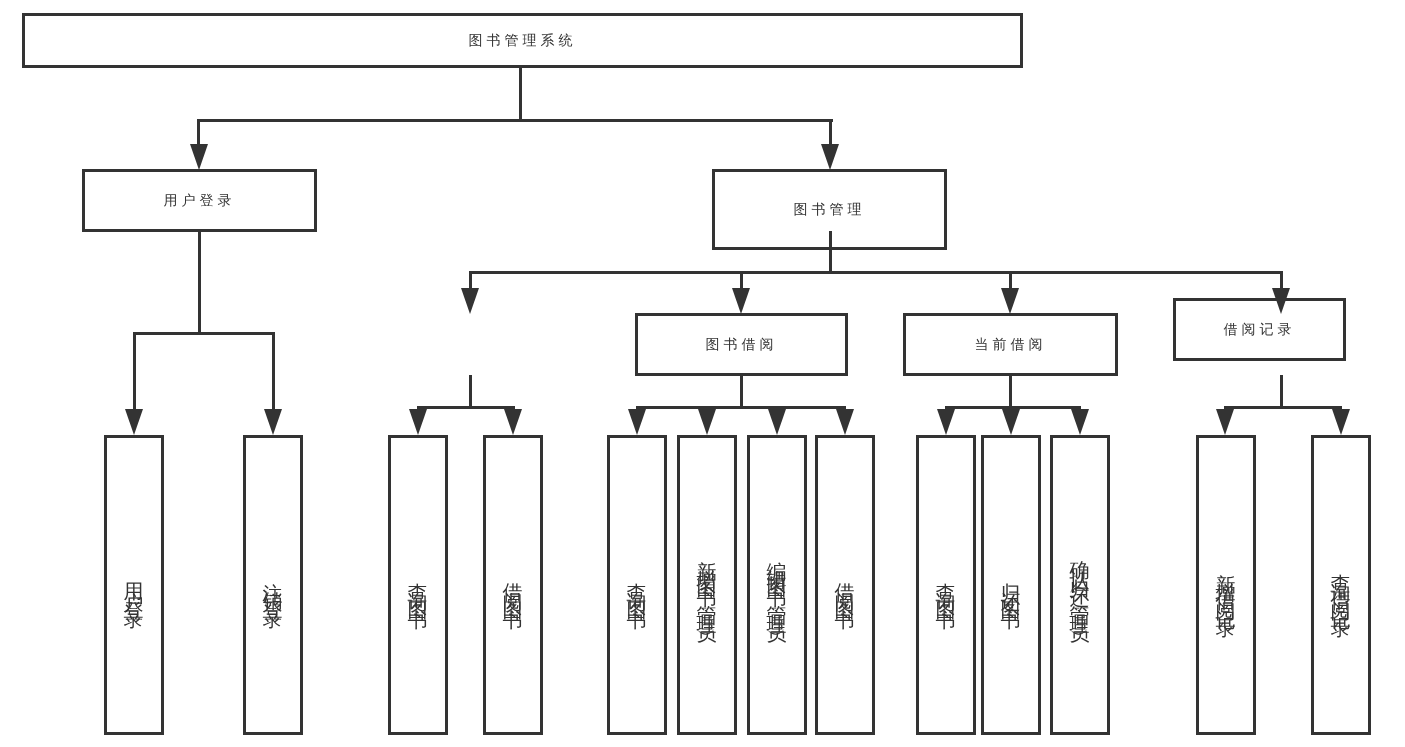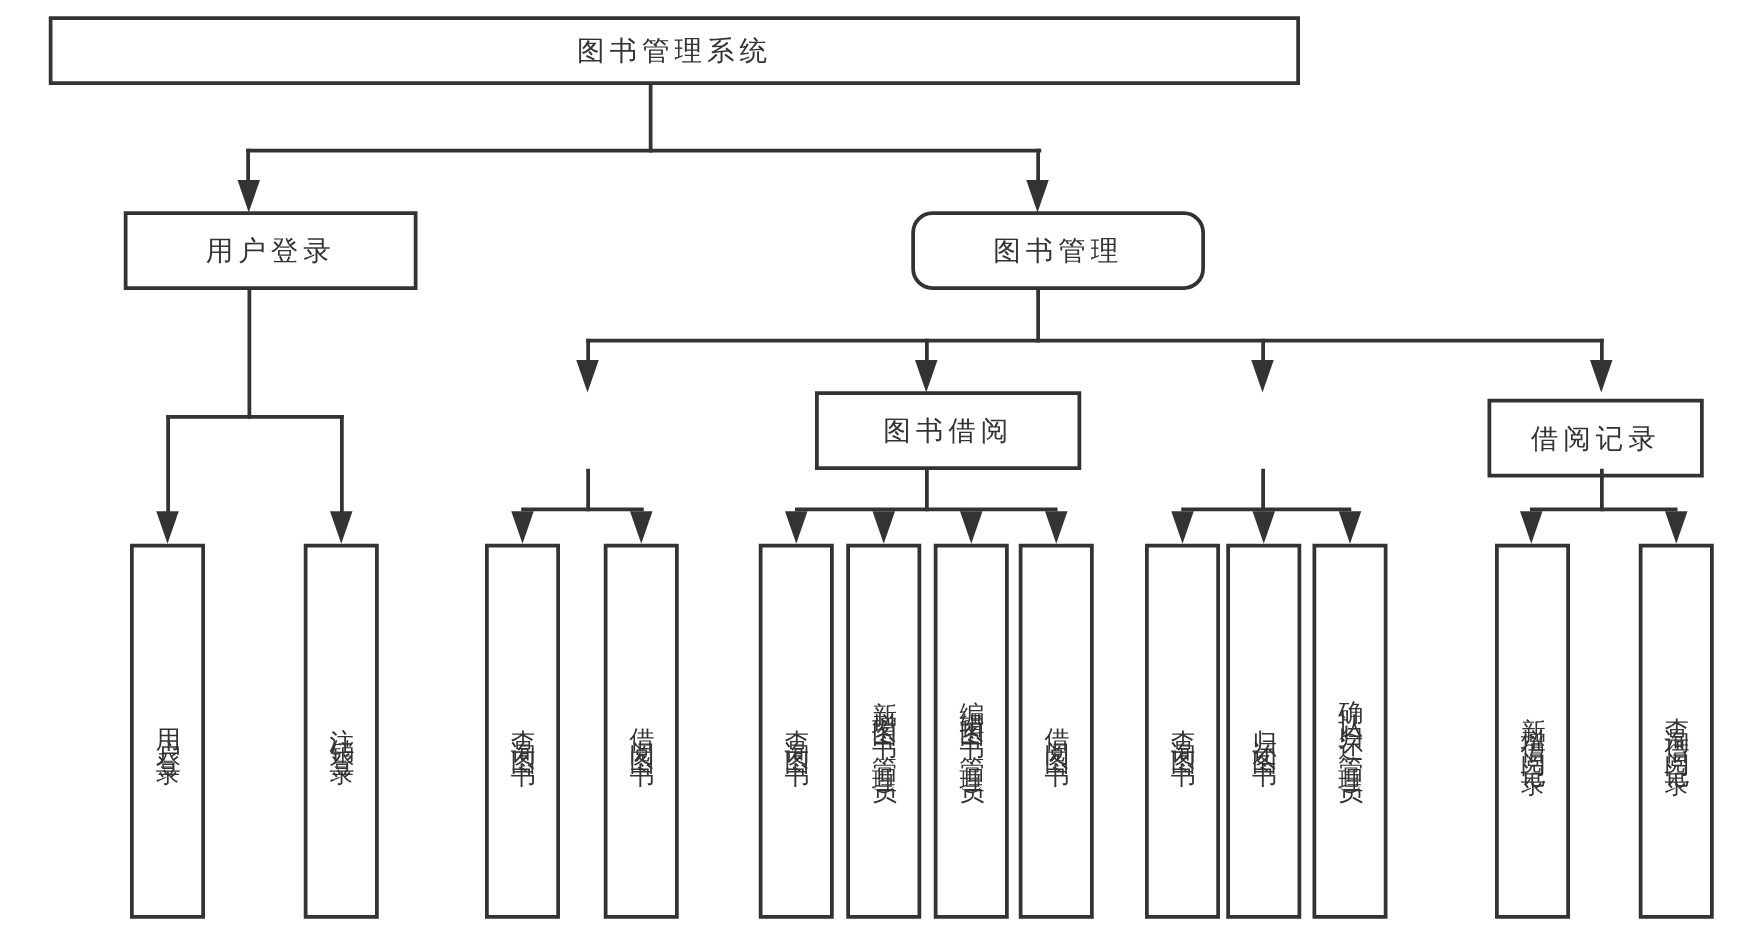--- a/index.html
+++ b/index.html
@@ -14,24 +14,23 @@
     position:absolute;
     background:#ffffff;
     border:3px solid #333333;
     box-sizing:border-box;
     display:flex;
     align-items:center;
     justify-content:center;
     color:#333333;
   }
   .box.h-text{
-    font-size:22px;
+    font-size:14px;
     letter-spacing:4px;
     white-space:nowrap;
-    margin-left:17px;
   }
   .box.v-text span{
     writing-mode:vertical-rl;
     font-size:20px;
     letter-spacing:9px;
     line-height:1;
   }
   .line{
     position:absolute;
     background:#333333;
@@ -55,27 +54,28 @@
 </style>
 </head>
 <body>
 
 <div id="stage">
 
   <div class="box h-text" style="left:22px;top:13px;width:1001px;height:55px;">图书管理系统</div>
 
   <div class="box h-text" style="left:82px;top:169px;width:235px;height:63px;">用户登录</div>
 
-  <div class="box h-text" style="left:712px;top:169px;width:235px;height:63px;border-radius:17px;">图书管理</div>
+  <div class="box h-text" style="left:712px;top:169px;width:235px;height:81px;">图书管理</div>
 
 
   <div class="box h-text" style="left:635px;top:313px;width:213px;height:63px;">图书借阅</div>
 
+  <div class="box h-text" style="left:903px;top:313px;width:215px;height:63px;">当前借阅</div>
 
-  <div class="box h-text" style="left:1173px;top:319px;width:173px;height:63px;">借阅记录</div>
+  <div class="box h-text" style="left:1173px;top:298px;width:173px;height:63px;">借阅记录</div>
 
   <div class="box v-text" style="left:104px;top:435px;width:60px;height:300px;">
     <span>用户登录</span>
   </div>
 
   <div class="box v-text" style="left:243px;top:435px;width:60px;height:300px;">
     <span>注销登录</span>
   </div>
 
   <div class="box v-text" style="left:388px;top:435px;width:60px;height:300px;">

